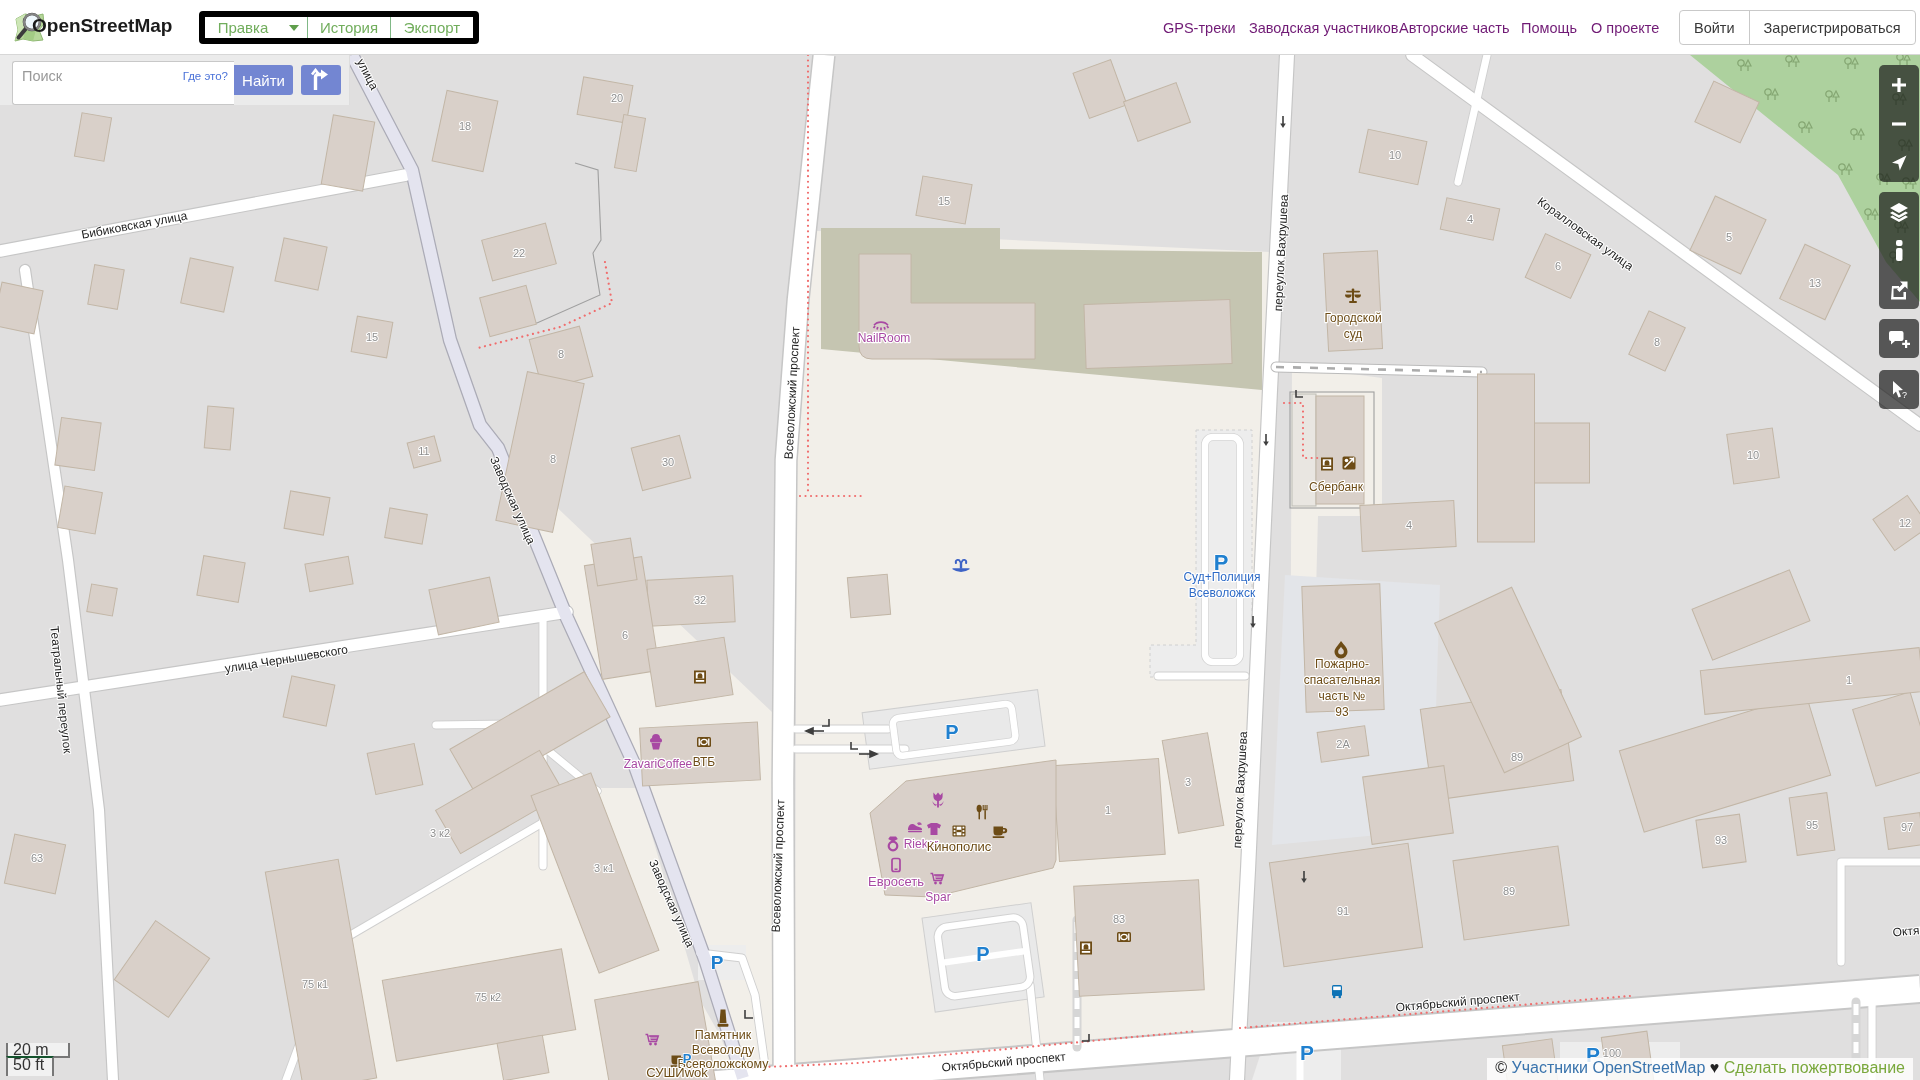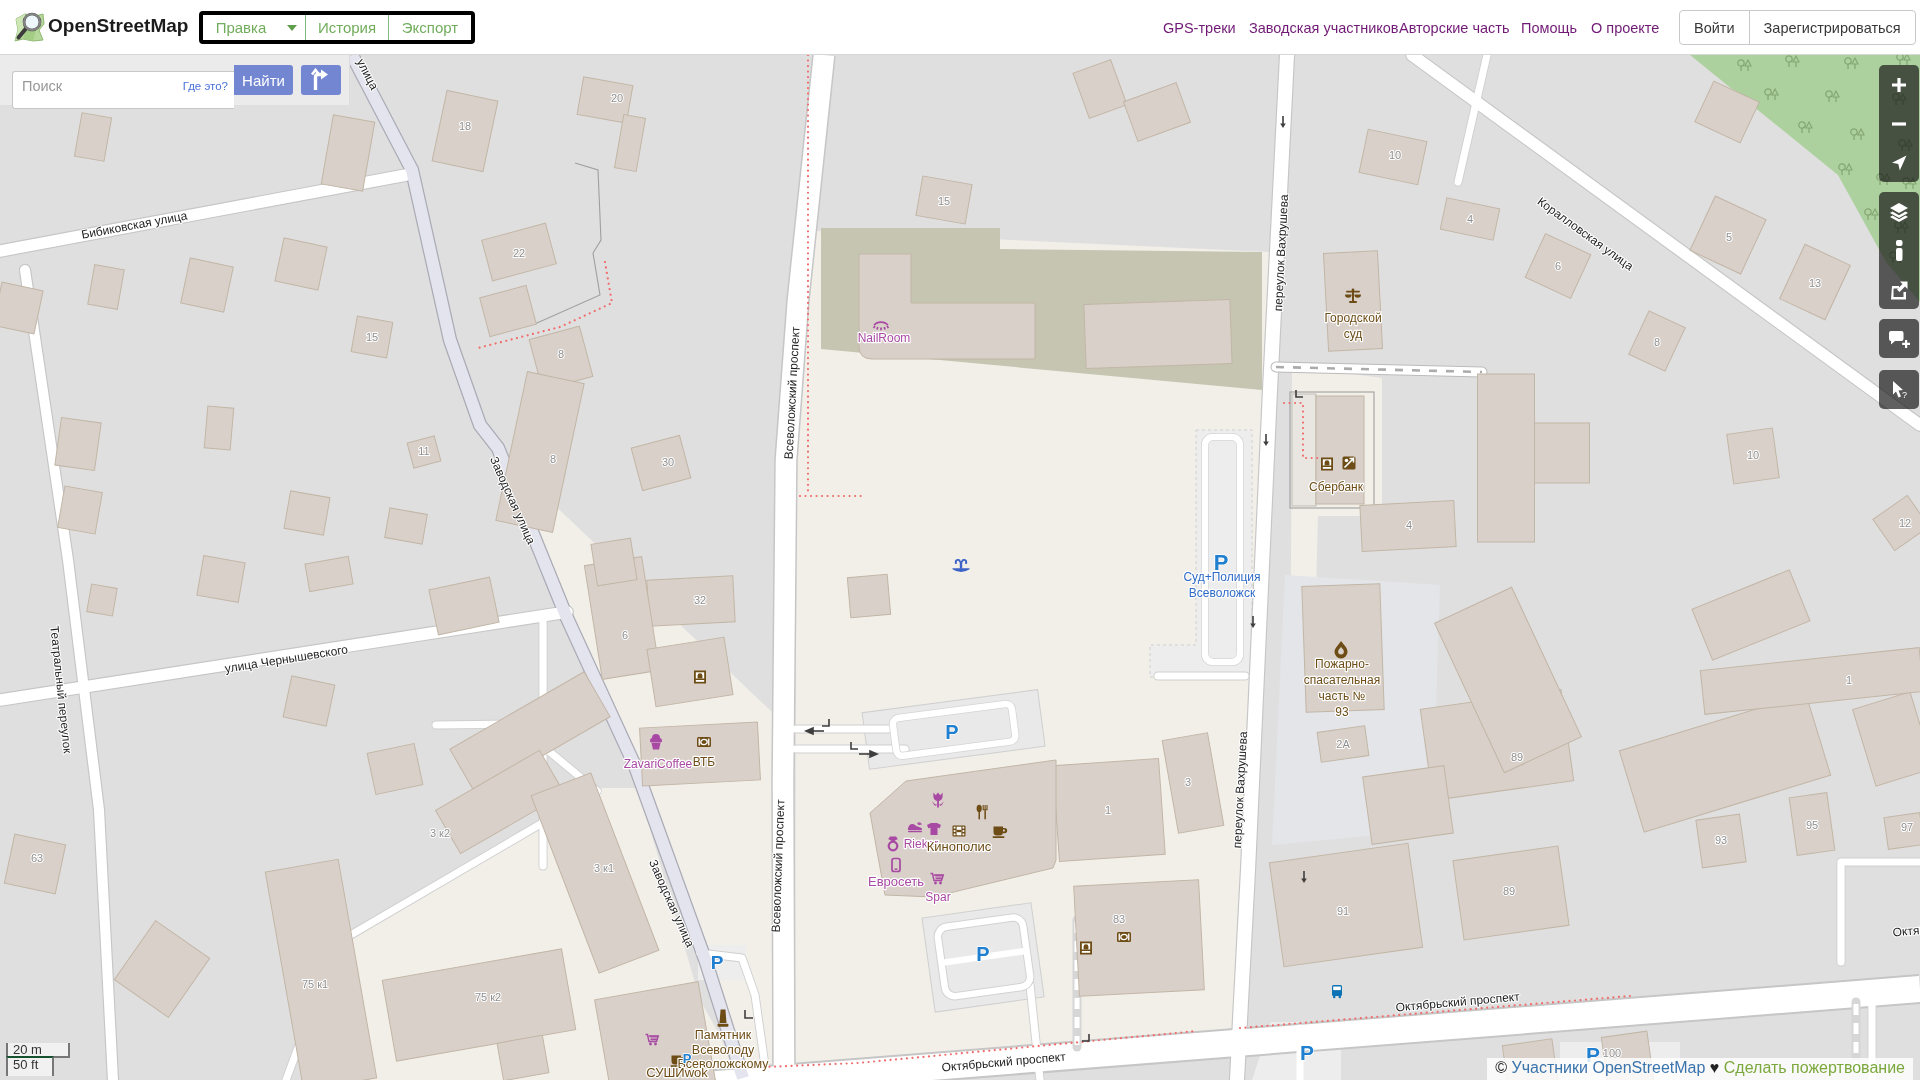--- a/index.html
+++ b/index.html
@@ -1,36 +1,36 @@
 <!DOCTYPE html>
 <html><head><meta charset="utf-8"><title>OpenStreetMap</title>
 <style>
 *{box-sizing:border-box;margin:0;padding:0}
 html,body{width:1920px;height:1080px;overflow:hidden;font-family:"Liberation Sans",sans-serif;background:#e0dfdf}
 #map{position:absolute;left:0;top:0}
 #hdr{position:absolute;left:0;top:0;width:1920px;height:55px;background:#fff;border-bottom:1px solid #d7d7d7;z-index:20}
 .logo{position:absolute;left:13px;top:11px}
-.brand{position:absolute;left:48px;top:15px;font-size:19px;font-weight:bold;color:#1b1b1b;letter-spacing:0px}
-.navgrp{position:absolute;left:199px;top:11px;height:33px;border:4px solid #000000;border-radius:4px;display:flex;align-items:center}
+.brand{position:absolute;left:32px;top:15px;font-size:19px;font-weight:bold;color:#1b1b1b;letter-spacing:0px}
+.navgrp{position:absolute;left:199px;top:11px;height:33px;border:6px solid #000000;border-radius:4px;display:flex;align-items:center}
 .navgrp .itm{font-size:15px;color:#71ad5c;height:100%;display:flex;align-items:center;justify-content:center}
 .navgrp .sep{width:1px;height:100%;background:#80b886}
 .caret{width:0;height:0;border-left:5px solid transparent;border-right:5px solid transparent;border-top:6px solid #5f9e4c}
 .rlinks{position:absolute;top:0;height:55px;display:flex;align-items:center;font-size:14.5px;color:#701a75}
 .logbtn{position:absolute;left:1679px;top:10px;height:35px;border:1px solid #c9c9c9;border-radius:4px;display:flex;align-items:center;background:#fff}
 .logbtn .itm{padding:0 14px;font-size:14.5px;color:#383838}
 .logbtn .sep{width:1px;height:100%;background:#c9c9c9}
 #searchbar{position:absolute;left:0;top:55px;width:350px;height:50px;background:#ebebeb;z-index:15;border-right:1px solid #ddd}
-#searchinput{position:absolute;left:12px;top:16px;width:222px;height:38px;background:#fff;border:1px solid #c8c8c8;border-radius:3px 0 0 3px;border-right:none}
+#searchinput{position:absolute;left:12px;top:6px;width:222px;height:44px;background:#fff;border:1px solid #c8c8c8;border-radius:3px 0 0 3px;border-right:none}
 #searchinput .ph{position:absolute;left:9px;top:6px;font-size:14.5px;color:#999}
 #searchinput .where{position:absolute;right:6px;top:8px;font-size:11.5px;color:#4971d8}
 #findbtn{position:absolute;left:234px;top:10px;width:59px;height:30px;background:#7386d2;color:#fff;font-size:15px;border-radius:0 3px 3px 0;display:flex;align-items:center;justify-content:center}
 #routebtn{position:absolute;left:301px;top:10px;width:40px;height:30px;background:#7386d2;border-radius:3px;display:flex;align-items:center;justify-content:center}
 .ctl{position:absolute;left:1879px;width:40px;background:rgba(20,20,20,0.68);border-radius:5px;z-index:15}
 .ctl .b{width:40px;height:39px;display:flex;align-items:center;justify-content:center}
-#scalectl{position:absolute;left:6px;top:1043px;z-index:15;font-size:13px;color:#333}
+#scalectl{position:absolute;left:6px;top:1043px;z-index:15;font-size:16px;color:#333}
 #scalectl .ln{background:rgba(255,255,255,0.55);border:2px solid #777;border-top:none;padding:0 5px;line-height:13px;height:15px}
 #scalectl .ln2{border-top:2px solid #14532d;border-bottom:none;margin-top:-2px;height:20px}
 #attrib{position:absolute;right:7px;top:1058px;background:rgba(255,255,255,0.82);padding:1px 8px 20px 8px;font-size:16px;color:#222;z-index:14;white-space:nowrap}
 #attrib a{color:#3a74ad;text-decoration:none}
 #attrib .don{color:#7aa83c}
 text{font-family:"Liberation Sans",sans-serif}
 .st{font-size:12px;fill:#1e1e1e;text-anchor:middle;paint-order:stroke;stroke:#ffffff;stroke-width:2.2px;stroke-linejoin:round}
 .num{font-size:11px;fill:#8e8e8e;text-anchor:middle;paint-order:stroke;stroke:#ffffff;stroke-width:2px;stroke-linejoin:round}
 .poi{font-size:12px;text-anchor:middle;paint-order:stroke;stroke:#ffffff;stroke-width:2.4px;stroke-linejoin:round}
 .pp{fill:#a849a3}.pb{fill:#6d4c16}.pblu{fill:#2d6ac6}

